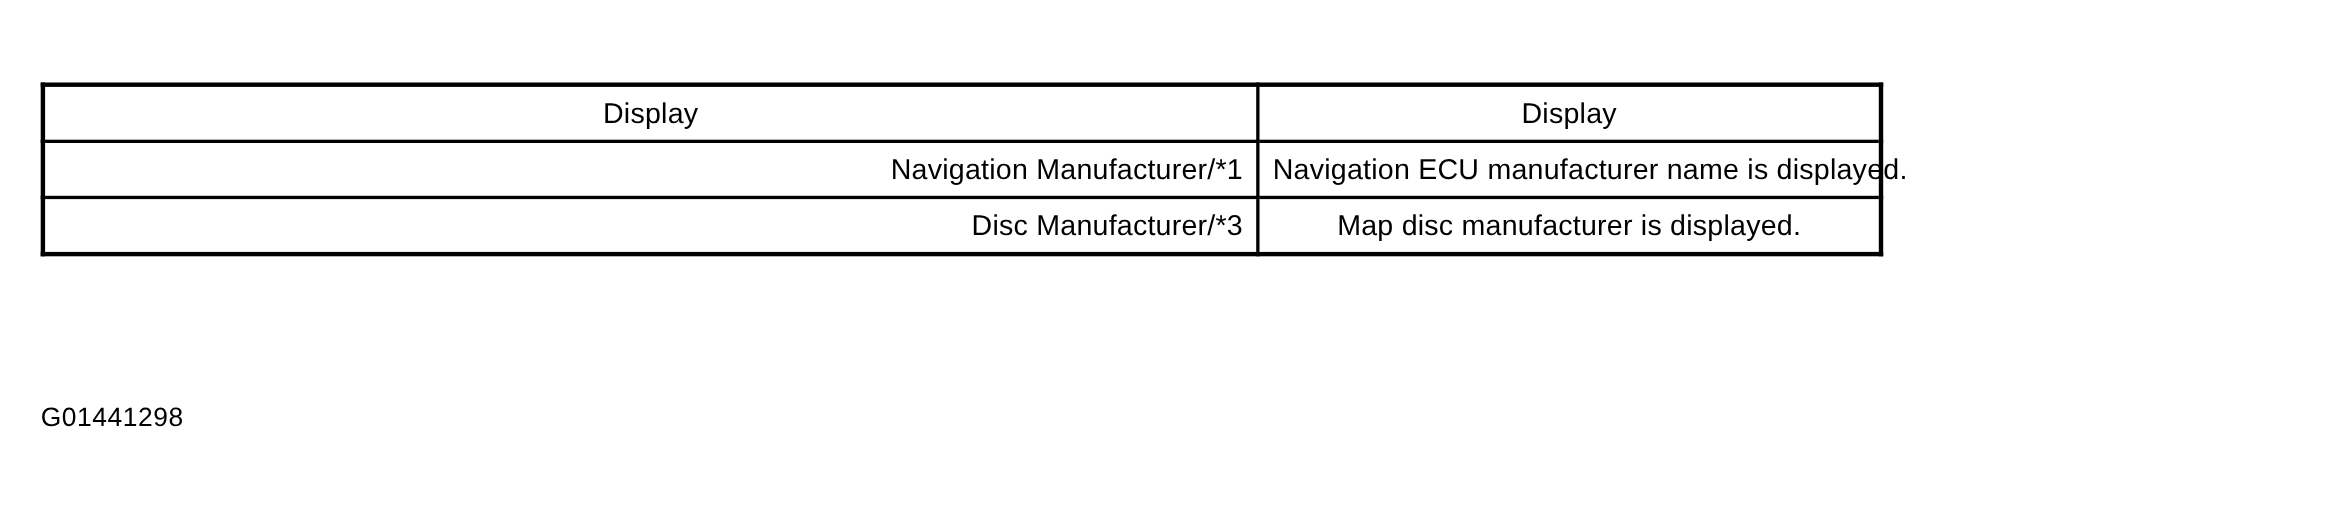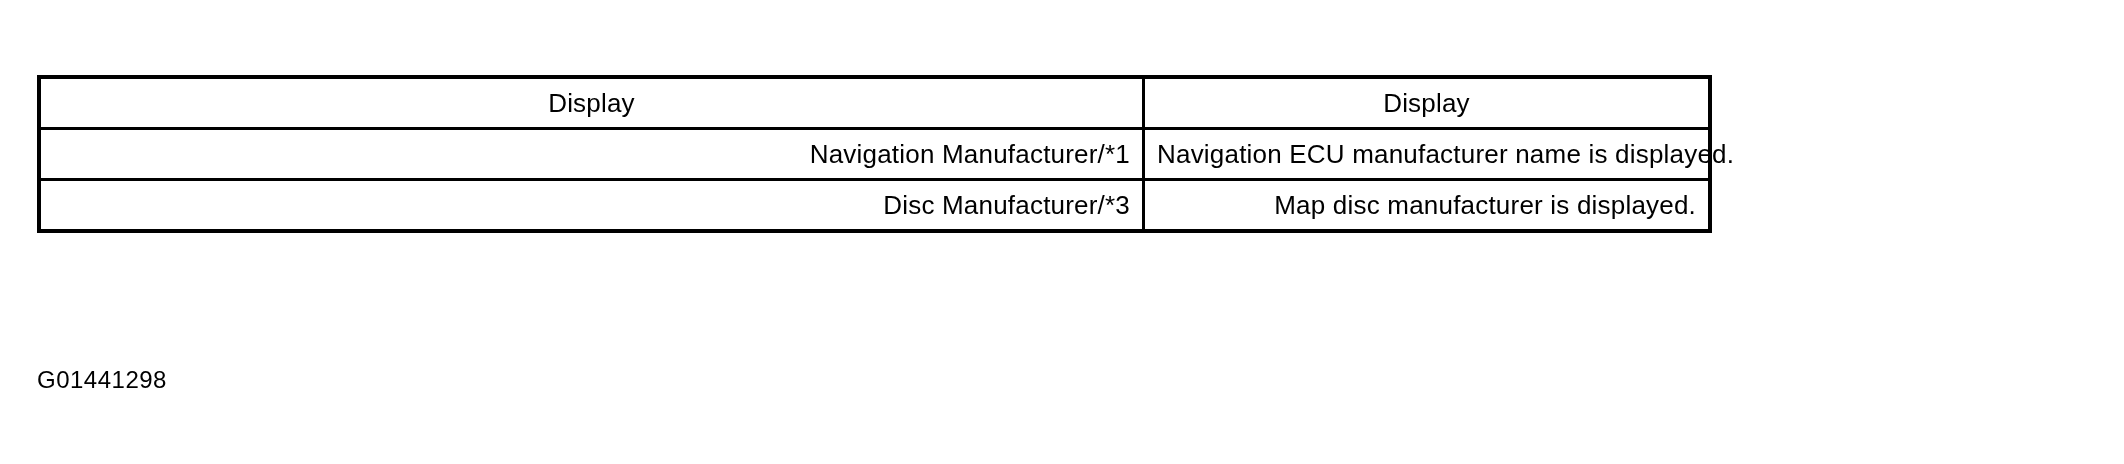--- a/index.html
+++ b/index.html
@@ -31,21 +31,21 @@
       padding: 0 12px;
       font-size: 26px;
       font-weight: normal;
       line-height: 48px;
       white-space: nowrap;
       letter-spacing: 0.2px;
     }
     .spec-table th.col-display { width: 1077px; }
     .spec-table th { text-align: center; }
     .spec-table td.cell-display { text-align: right; }
-    .spec-table td.cell-contents { text-align: right; padding-left: 12px; }
+    .spec-table td.cell-contents { text-align: center; padding-left: 12px; }
     .figure-id {
       position: absolute;
       left: 37px;
       top: 366px;
       font-size: 24px;
       letter-spacing: 0.5px;
     }
   </style>
 </head>
 <body>

